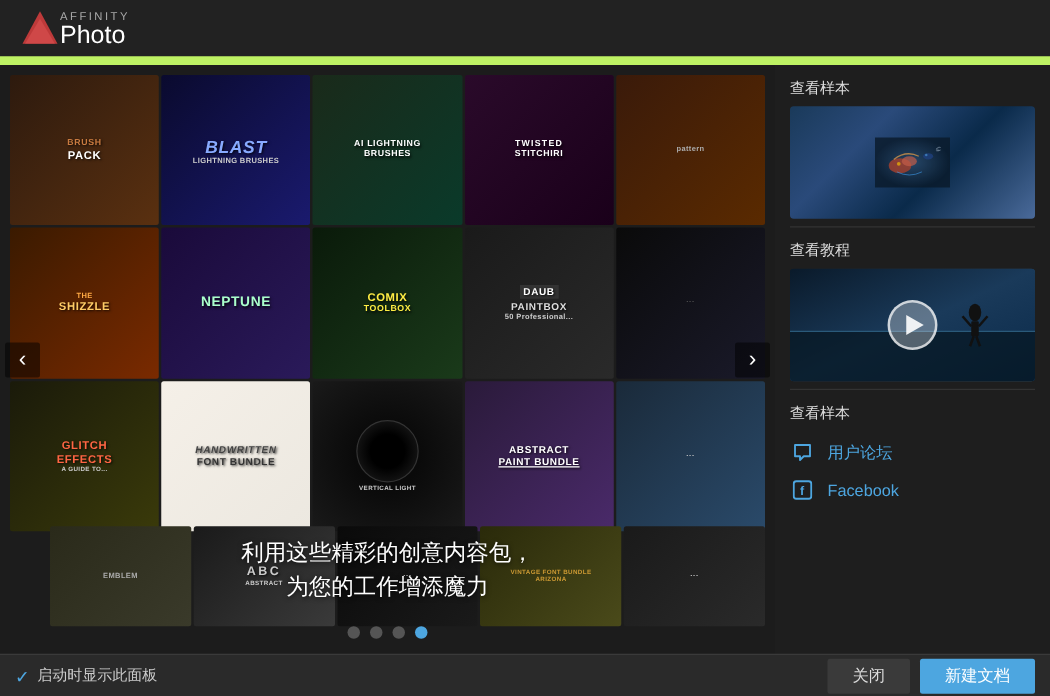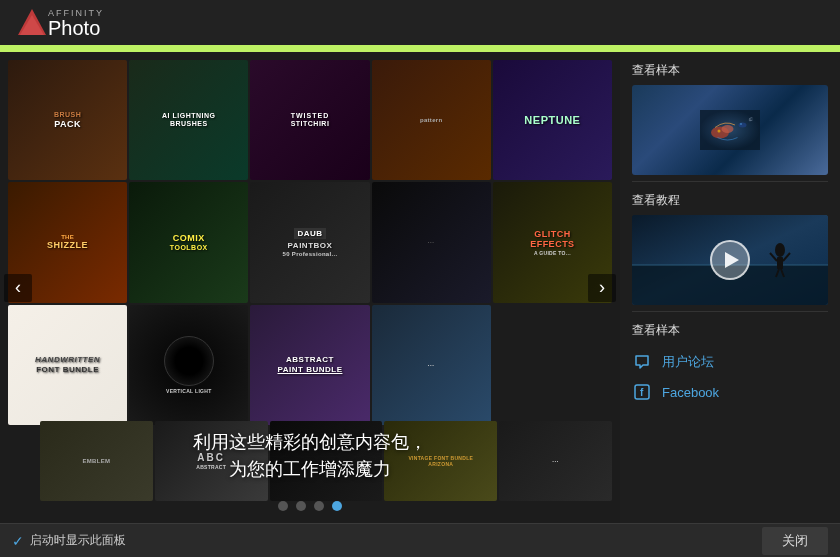--- a/index.html
+++ b/index.html
@@ -344,47 +344,53 @@
   <div id="carousel-area">
 
     <div class="thumb-grid">
 
       <div class="thumb t1">
         <div class="thumb-inner">
           <span class="thumb-label" style="font-size:7px; color:#c87a40;">BRUSH</span>
           <span class="thumb-label" style="font-size:9px;">PACK</span>
         </div>
       </div>
+      <div class="thumb t2">
+        <div class="thumb-inner">
+          <span class="thumb-label" style="font-size:14px; font-style:italic; color:#88aaff;">Blast</span>
+          <span class="thumb-sublabel">LIGHTNING BRUSHES</span>
+        </div>
+      </div>
       <div class="thumb t3">
         <div class="thumb-inner">
           <span class="thumb-label" style="font-size:7px;">AI LIGHTNING</span>
           <span class="thumb-label" style="font-size:7px;">BRUSHES</span>
         </div>
       </div>
       <div class="thumb t4">
         <div class="thumb-inner">
           <span class="thumb-label" style="font-size:7px; letter-spacing:1px;">TWISTED</span>
           <span class="thumb-label" style="font-size:7px;">STITCHIRI</span>
         </div>
       </div>
       <div class="thumb t5">
         <div class="thumb-inner">
           <span class="thumb-sublabel" style="color:#aaa;">pattern</span>
         </div>
       </div>
 
-      <div class="thumb t6">
-        <div class="thumb-inner">
-          <span class="thumb-label" style="font-size:11px; color:#aaffcc;">NEPTUNE</span>
-        </div>
-      </div>
       <div class="thumb t7">
         <div class="thumb-inner">
           <span class="thumb-sublabel" style="font-size:6px; color:#ffaa44;">THE</span>
           <span class="thumb-label" style="font-size:9px; color:#ffcc66;">SHIZZLE</span>
+        </div>
+      </div>
+      <div class="thumb t6">
+        <div class="thumb-inner">
+          <span class="thumb-label" style="font-size:11px; color:#aaffcc;">NEPTUNE</span>
         </div>
       </div>
       <div class="thumb t8">
         <div class="thumb-inner">
           <span class="thumb-label" style="font-size:9px; color:#ffee44;">COMIX</span>
           <span class="thumb-label" style="font-size:7px; color:#ffee44;">TOOLBOX</span>
         </div>
       </div>
       <div class="thumb" style="background:linear-gradient(135deg,#1a1a1a,#2a2a2a);">
         <div class="thumb-inner">
@@ -574,14 +580,15 @@
   </div>
 </div>
 
 <div id="bottom-bar">
   <div class="startup-check">
     <span class="check-icon">✓</span>
     <span>启动时显示此面板</span>
   </div>
   <div class="bottom-buttons">
     <button class="btn-close">关闭</button>
+    <button class="btn-new">新建文档</button>
   </div>
 </div>
 
 </body></html>

